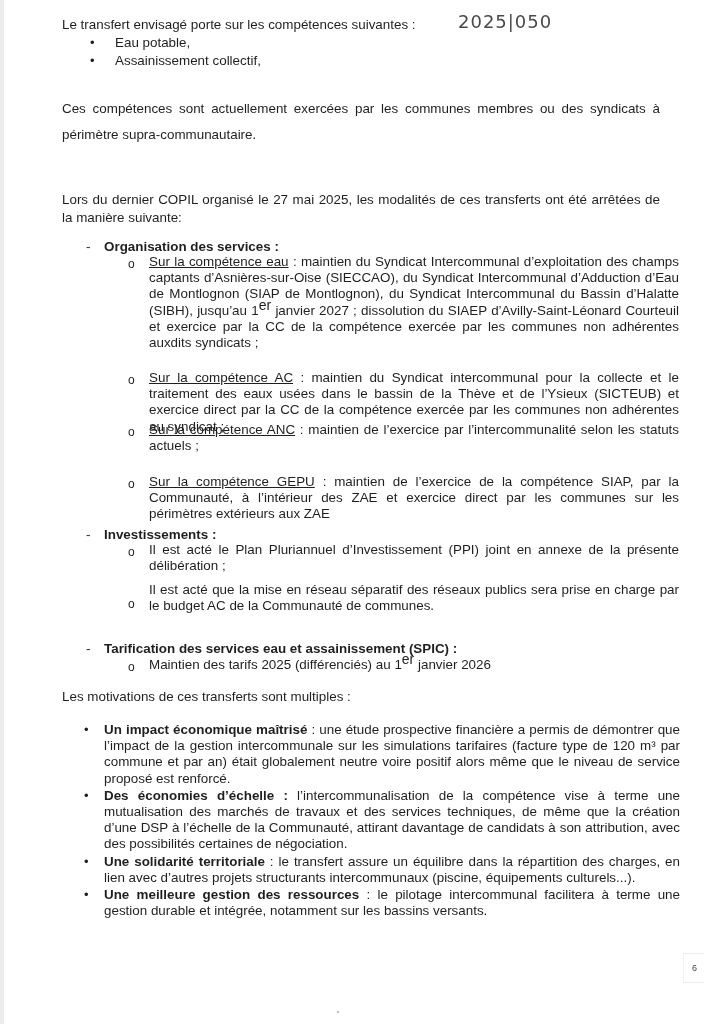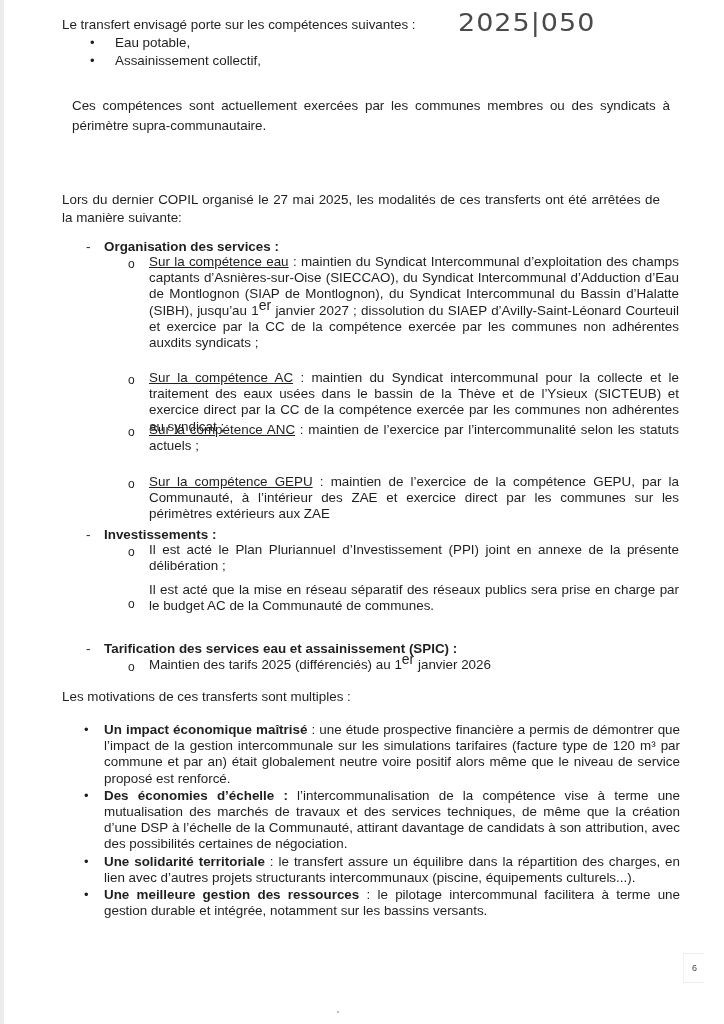--- a/index.html
+++ b/index.html
@@ -4,34 +4,34 @@
 <style>
   html, body { margin:0; padding:0; background:#ffffff; }
   body {
     width:724px; height:1024px; position:relative; overflow:hidden;
     font-family:"Liberation Sans", sans-serif; color:#1f1f1f;
     font-size:13.4px; line-height:16.2px;
   }
   .page-edge { position:absolute; left:0; top:0; width:4px; height:1024px; background:#ececec; }
   .handwritten {
     position:absolute; left:458px; top:14px;
-    font-family:"DejaVu Sans", sans-serif; font-size:27px; font-weight:normal;
+    font-family:"DejaVu Sans", sans-serif; font-size:18px; font-weight:normal;
     color:#4a4a4a; letter-spacing:1px; transform:scaleY(0.95);
   }
   .txt { position:absolute; }
   p { margin:0; }
   .just { text-align:justify; text-align-last:left; }
   .intro { left:62px; top:17px; }
   .intro-list { position:absolute; left:90px; top:35px; }
   .bullet-row { position:relative; height:18px; }
   .dot { position:absolute; left:0; top:0; width:12px; }
   .dot::before { content:"•"; font-size:13px; }
   .bullet-row span.lbl { position:absolute; left:25px; top:0; white-space:nowrap; }
 
-  .para1 { left:72px; top:96px; width:598px; line-height:20px; }
+  .para1 { left:62px; top:96px; width:598px; line-height:26px; }
   .para2 { left:62px; top:191px; width:598px; line-height:18px; }
 
   .dash { position:absolute; left:86px; }
   .dash::before { content:"-"; }
   .section-title { position:absolute; left:104px; font-weight:bold; white-space:nowrap; }
   .circ { position:absolute; left:128px; font-size:12px; }
   .circ::before { content:"o"; }
   .sub { position:absolute; left:149px; width:530px; }
   .u { text-decoration:underline; }
   sup { font-size:14px; line-height:0; vertical-align:super; }
@@ -89,21 +89,21 @@
   <span class="u">Sur la compétence AC</span><span> : maintien du Syndicat intercommunal pour la collecte et le traitement des eaux usées dans le bassin de la Thève et de l’Ysieux (SICTEUB) et exercice direct par la CC de la compétence exercée par les communes non adhérentes au syndicat ;</span>
 </p>
 
 <span class="circ" style="top:424px;"></span>
 <p class="sub just" style="top:422px;">
   <span class="u">Sur la compétence ANC</span><span> : maintien de l’exercice par l’intercommunalité selon les statuts actuels ;</span>
 </p>
 
 <span class="circ" style="top:476px;"></span>
 <p class="sub just" style="top:474px;">
-  <span class="u">Sur la compétence GEPU</span><span> : maintien de l’exercice de la compétence GEPU, par la Communauté, à l’intérieur des ZAE et exercice direct par les communes sur les périmètres extérieurs aux ZAE</span>
+  <span class="u">Sur la compétence GEPU</span><span> : maintien de l’exercice de la compétence SIAP, par la Communauté, à l’intérieur des ZAE et exercice direct par les communes sur les périmètres extérieurs aux ZAE</span>
 </p>
 
 <span class="dash" style="top:527px;"></span>
 <span class="section-title" style="top:527px;">Investissements :</span>
 
 <span class="circ" style="top:544px;"></span>
 <p class="sub just" style="top:542px;">Il est acté le Plan Pluriannuel d’Investissement (PPI) joint en annexe de la présente délibération ;</p>
 
 <span class="circ" style="top:596px;"></span>
 <p class="sub just" style="top:582px;">Il est acté que la mise en réseau séparatif des réseaux publics sera prise en charge par le budget AC de la Communauté de communes.</p>

